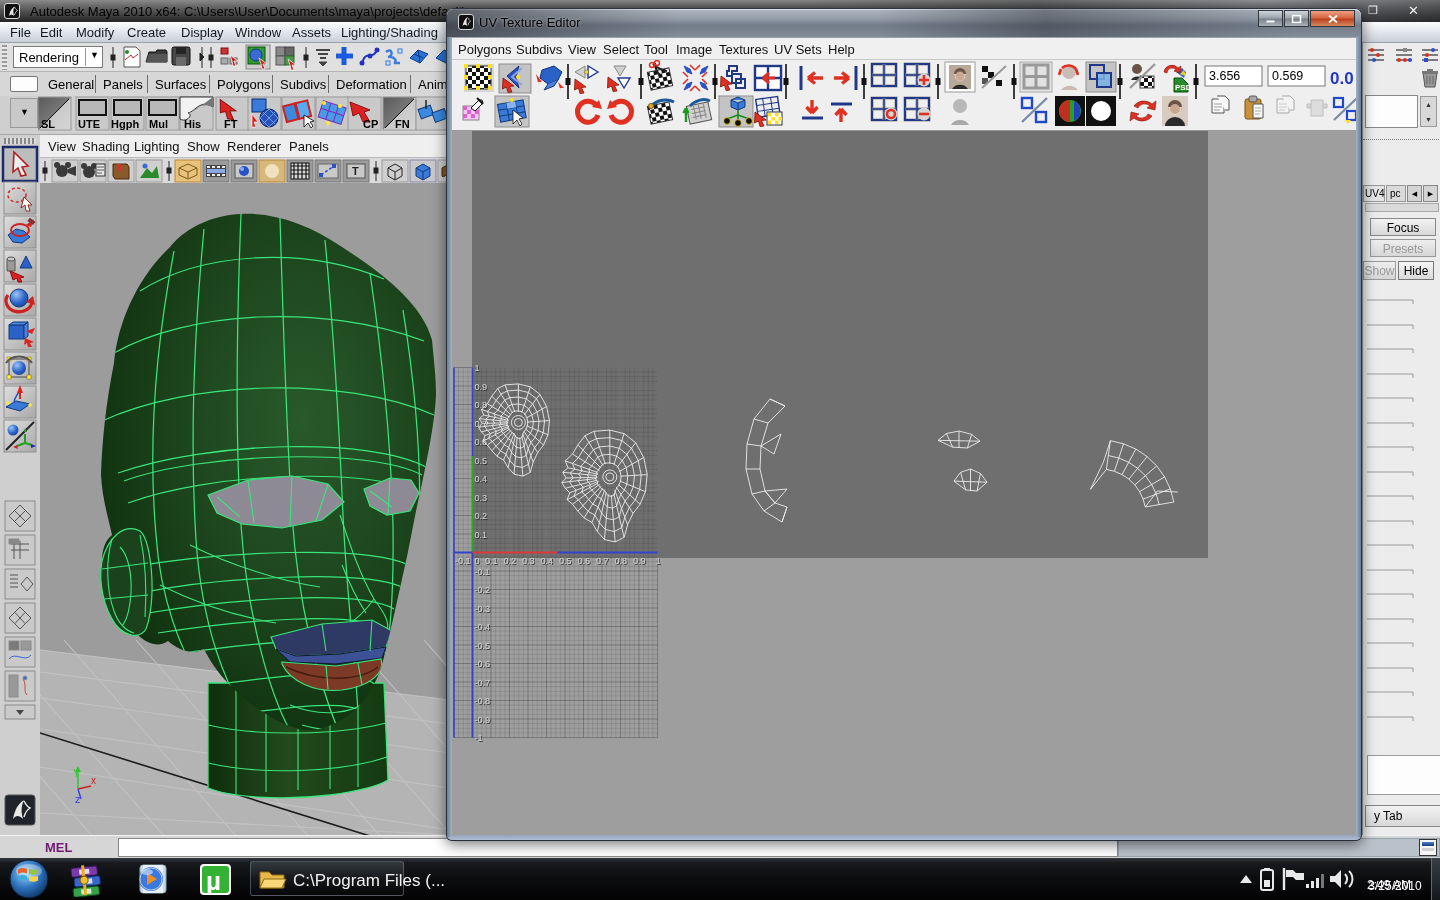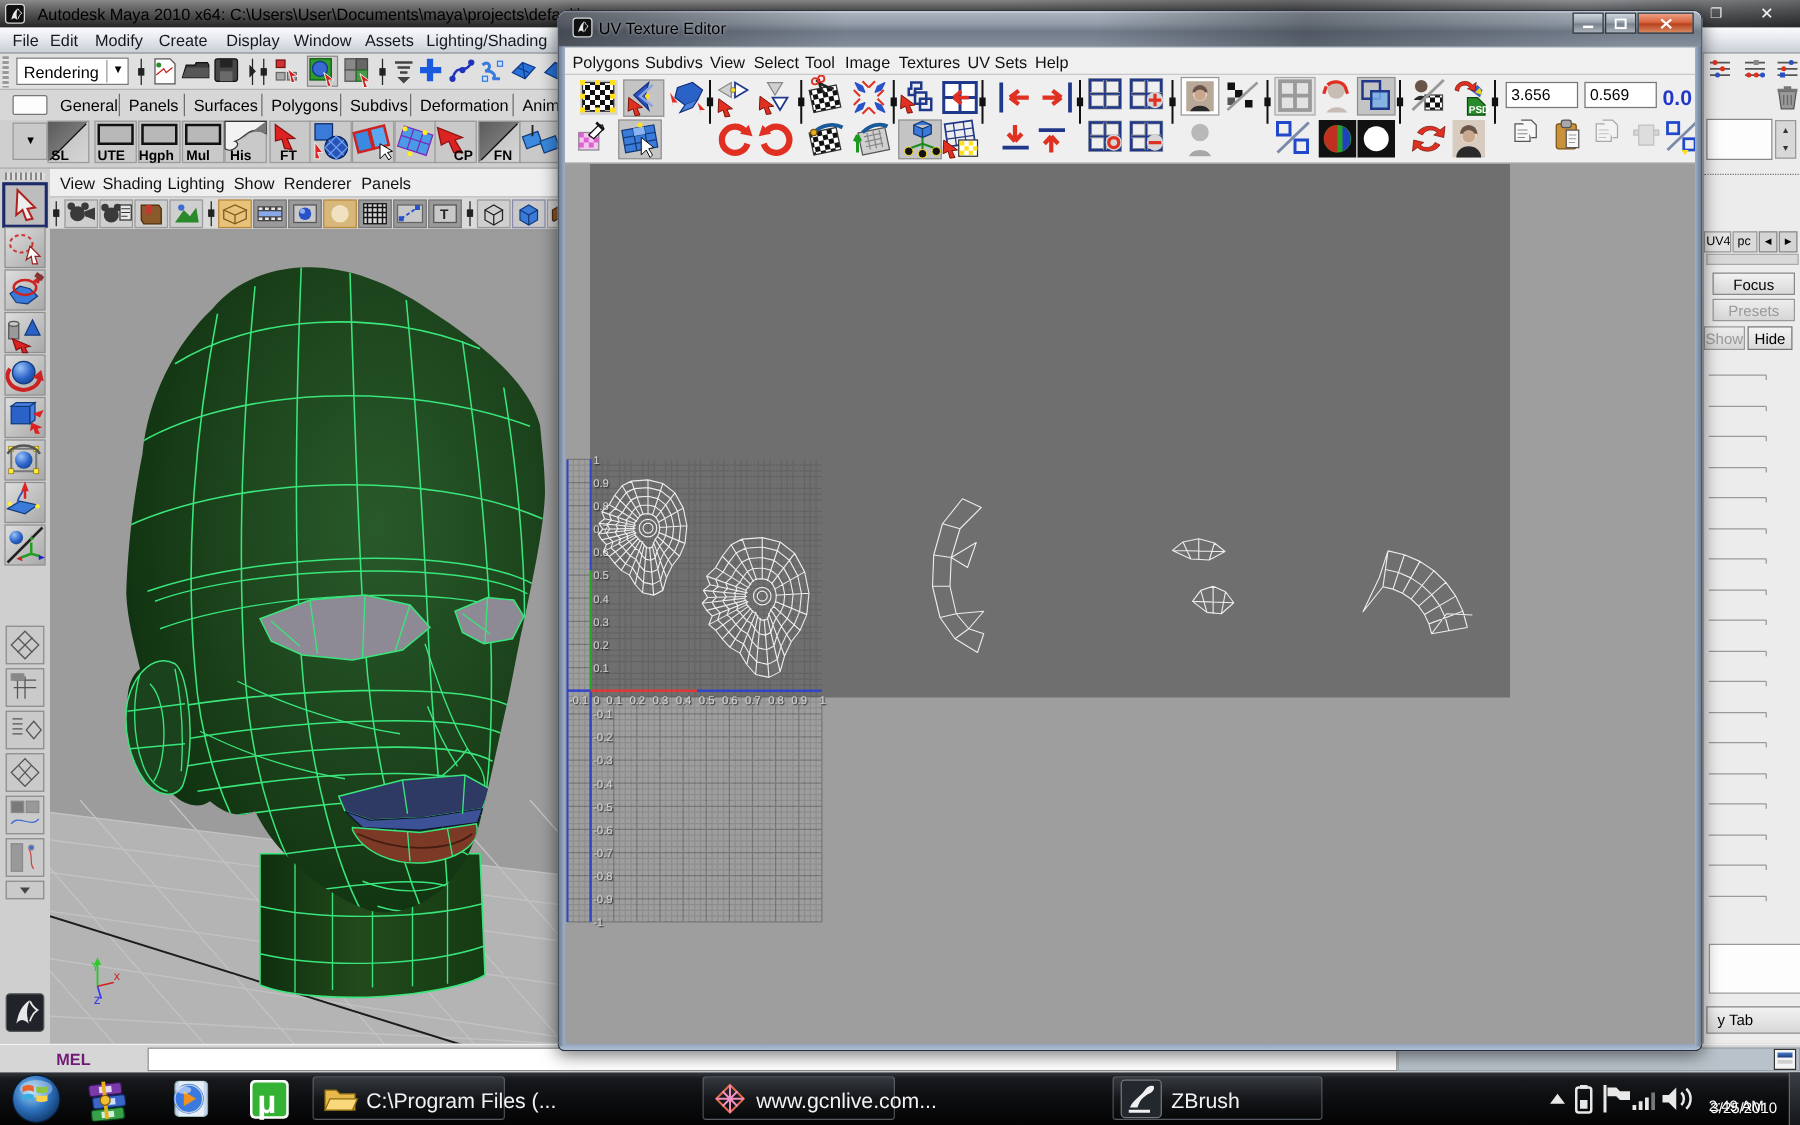--- a/index.html
+++ b/index.html
@@ -1121,37 +1121,20 @@
       <rect x="4" y="3" width="27" height="27" rx="3" fill="#33b234"></rect>
   <text x="8" y="27" font-size="26" font-weight="bold" fill="#fff" font-family="Liberation Sans">µ</text>
  </svg>
  <div class="tbtn" style="left:250px;width:154px">
   <svg width="30" height="26" style="position:absolute;left:7px;top:4px">
         <path d="M2,6 h9 l3,3 h12 v13 h-24 z" fill="#e8b84a" stroke="#8a6a10"></path>
         <path d="M2,22 l4,-9 h22 l-4,9 z" fill="#f8d878" stroke="#8a6a10"></path>
       </svg>
   <div class="txt">C:\Program Files (...</div>
  </div>
- <div class="tbtn" style="left:562px;width:154px">
-  <svg width="30" height="28" style="position:absolute;left:6px;top:3px">
-        <g stroke="#e86a4a" fill="none" stroke-width="1.6">
-          <path d="M15,3 L26,14 L15,25 L4,14 Z"></path>
-          <path d="M15,3 L15,25 M4,14 L26,14 M9,8 L21,20 M21,8 L9,20" stroke="#f090c0"></path>
-        </g>
-      </svg>
-  <div class="txt">www.gcnlive.com...</div>
- </div>
- <div class="tbtn" style="left:890px;width:168px">
-  <svg width="34" height="32" style="position:absolute;left:5px;top:1px">
-        <rect x="1" y="1" width="32" height="30" rx="3" fill="#23282e" stroke="#777"></rect>
-        <path d="M8,23 C10,17 16,15 20,9 C22,6 25,5 27,6 C28,8 26,11 23,12 C18,15 16,17 14,23 Z" fill="#f0f0f0"></path>
-        <path d="M7,26 h17" stroke="#f0f0f0" stroke-width="2.5"></path>
-      </svg>
-  <div class="txt" style="left:46px">ZBrush</div>
- </div>
  <svg width="210" height="42" style="position:absolute;left:1230px;top:0" fill="#e8e8e8">
   <path d="M10,25 l6,-8 l6,8 z"></path>
   <g transform="translate(28,10)">
         <rect x="3" y="2" width="12" height="20" rx="2" fill="none" stroke="#e8e8e8" stroke-width="2"></rect>
         <rect x="6" y="0" width="6" height="3"></rect>
         <rect x="6" y="12" width="6" height="7"></rect>
       </g>
   <g transform="translate(52,10)">
         <path d="M2,0 v22" stroke="#e8e8e8" stroke-width="2.4"></path>
         <path d="M4,2 h7 l3,3 h8 v7 h-8 l-3,-3 h-7 z"></path>

